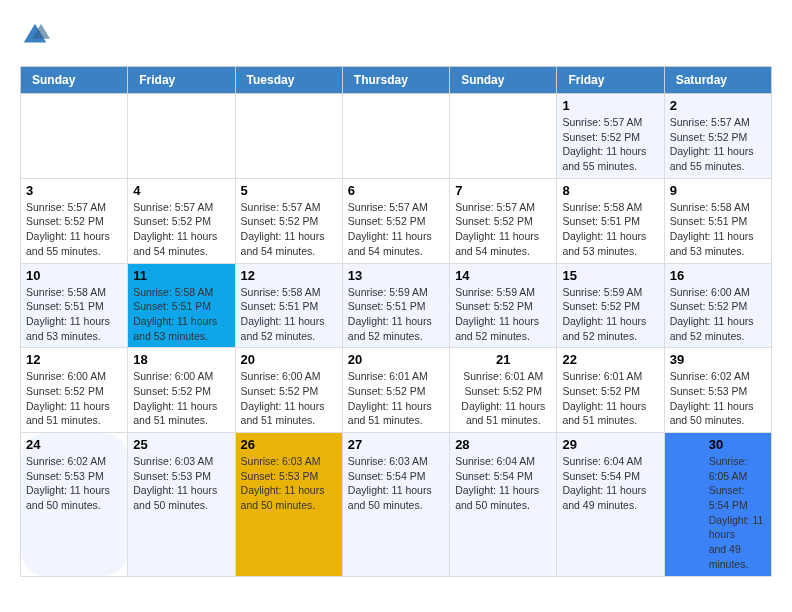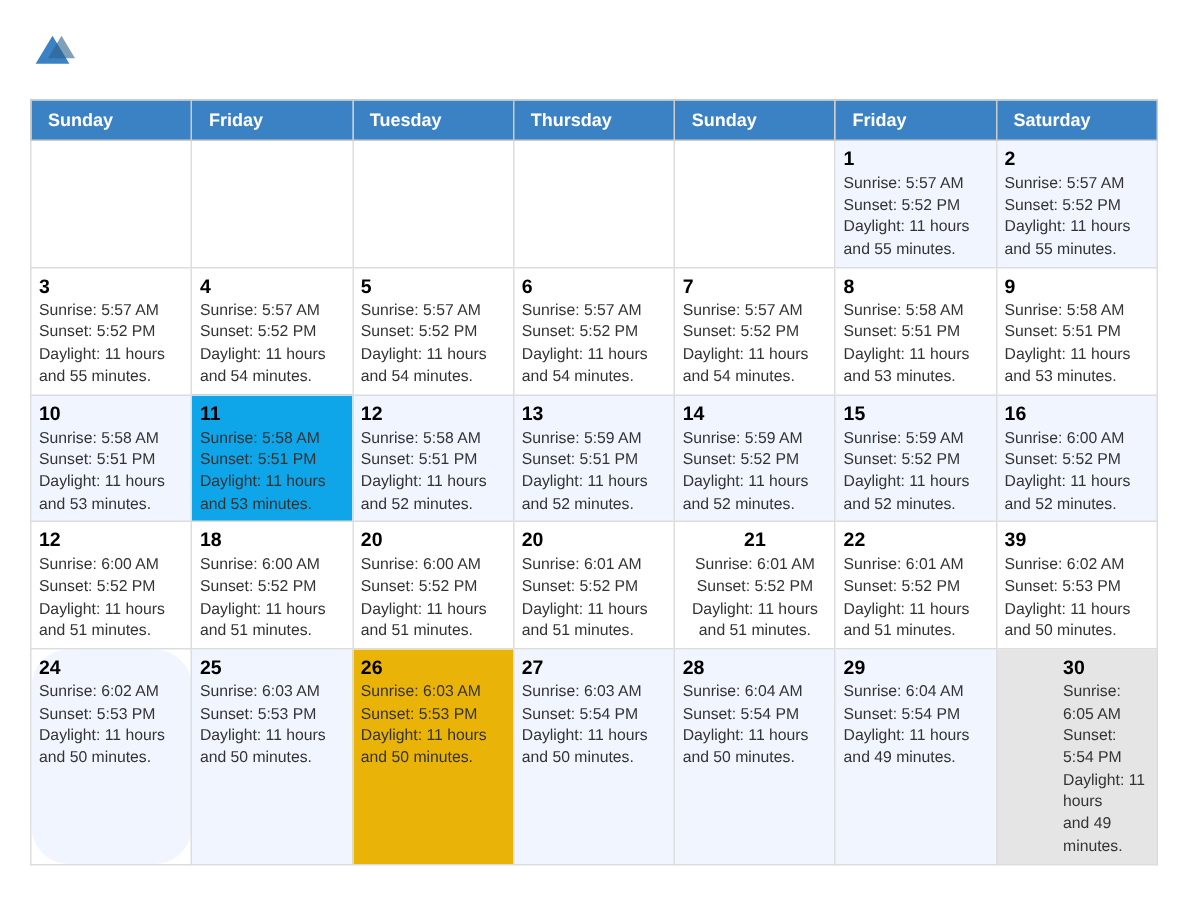--- a/index.html
+++ b/index.html
@@ -330,21 +330,21 @@
 Daylight: 11 hours
 and 50 minutes.</div>
         </td>
         <td style="background-color: rgb(240, 245, 255);">
           <span class="day-number">29</span>
           <div class="day-info" style="white-space: pre-line;">Sunrise: 6:04 AM
 Sunset: 5:54 PM
 Daylight: 11 hours
 and 49 minutes.</div>
         </td>
-        <td style="background-color: #e5e5e5; padding-left: 44px;">
+        <td style="background-color: #3b82f6; padding-left: 44px;">
           <span class="day-number">30</span>
           <div class="day-info" style="white-space: pre-line;">Sunrise: 6:05 AM
 Sunset: 5:54 PM
 Daylight: 11 hours
 and 49 minutes.</div>
         </td>
       </tr>
     </tbody>
 </table>
 

